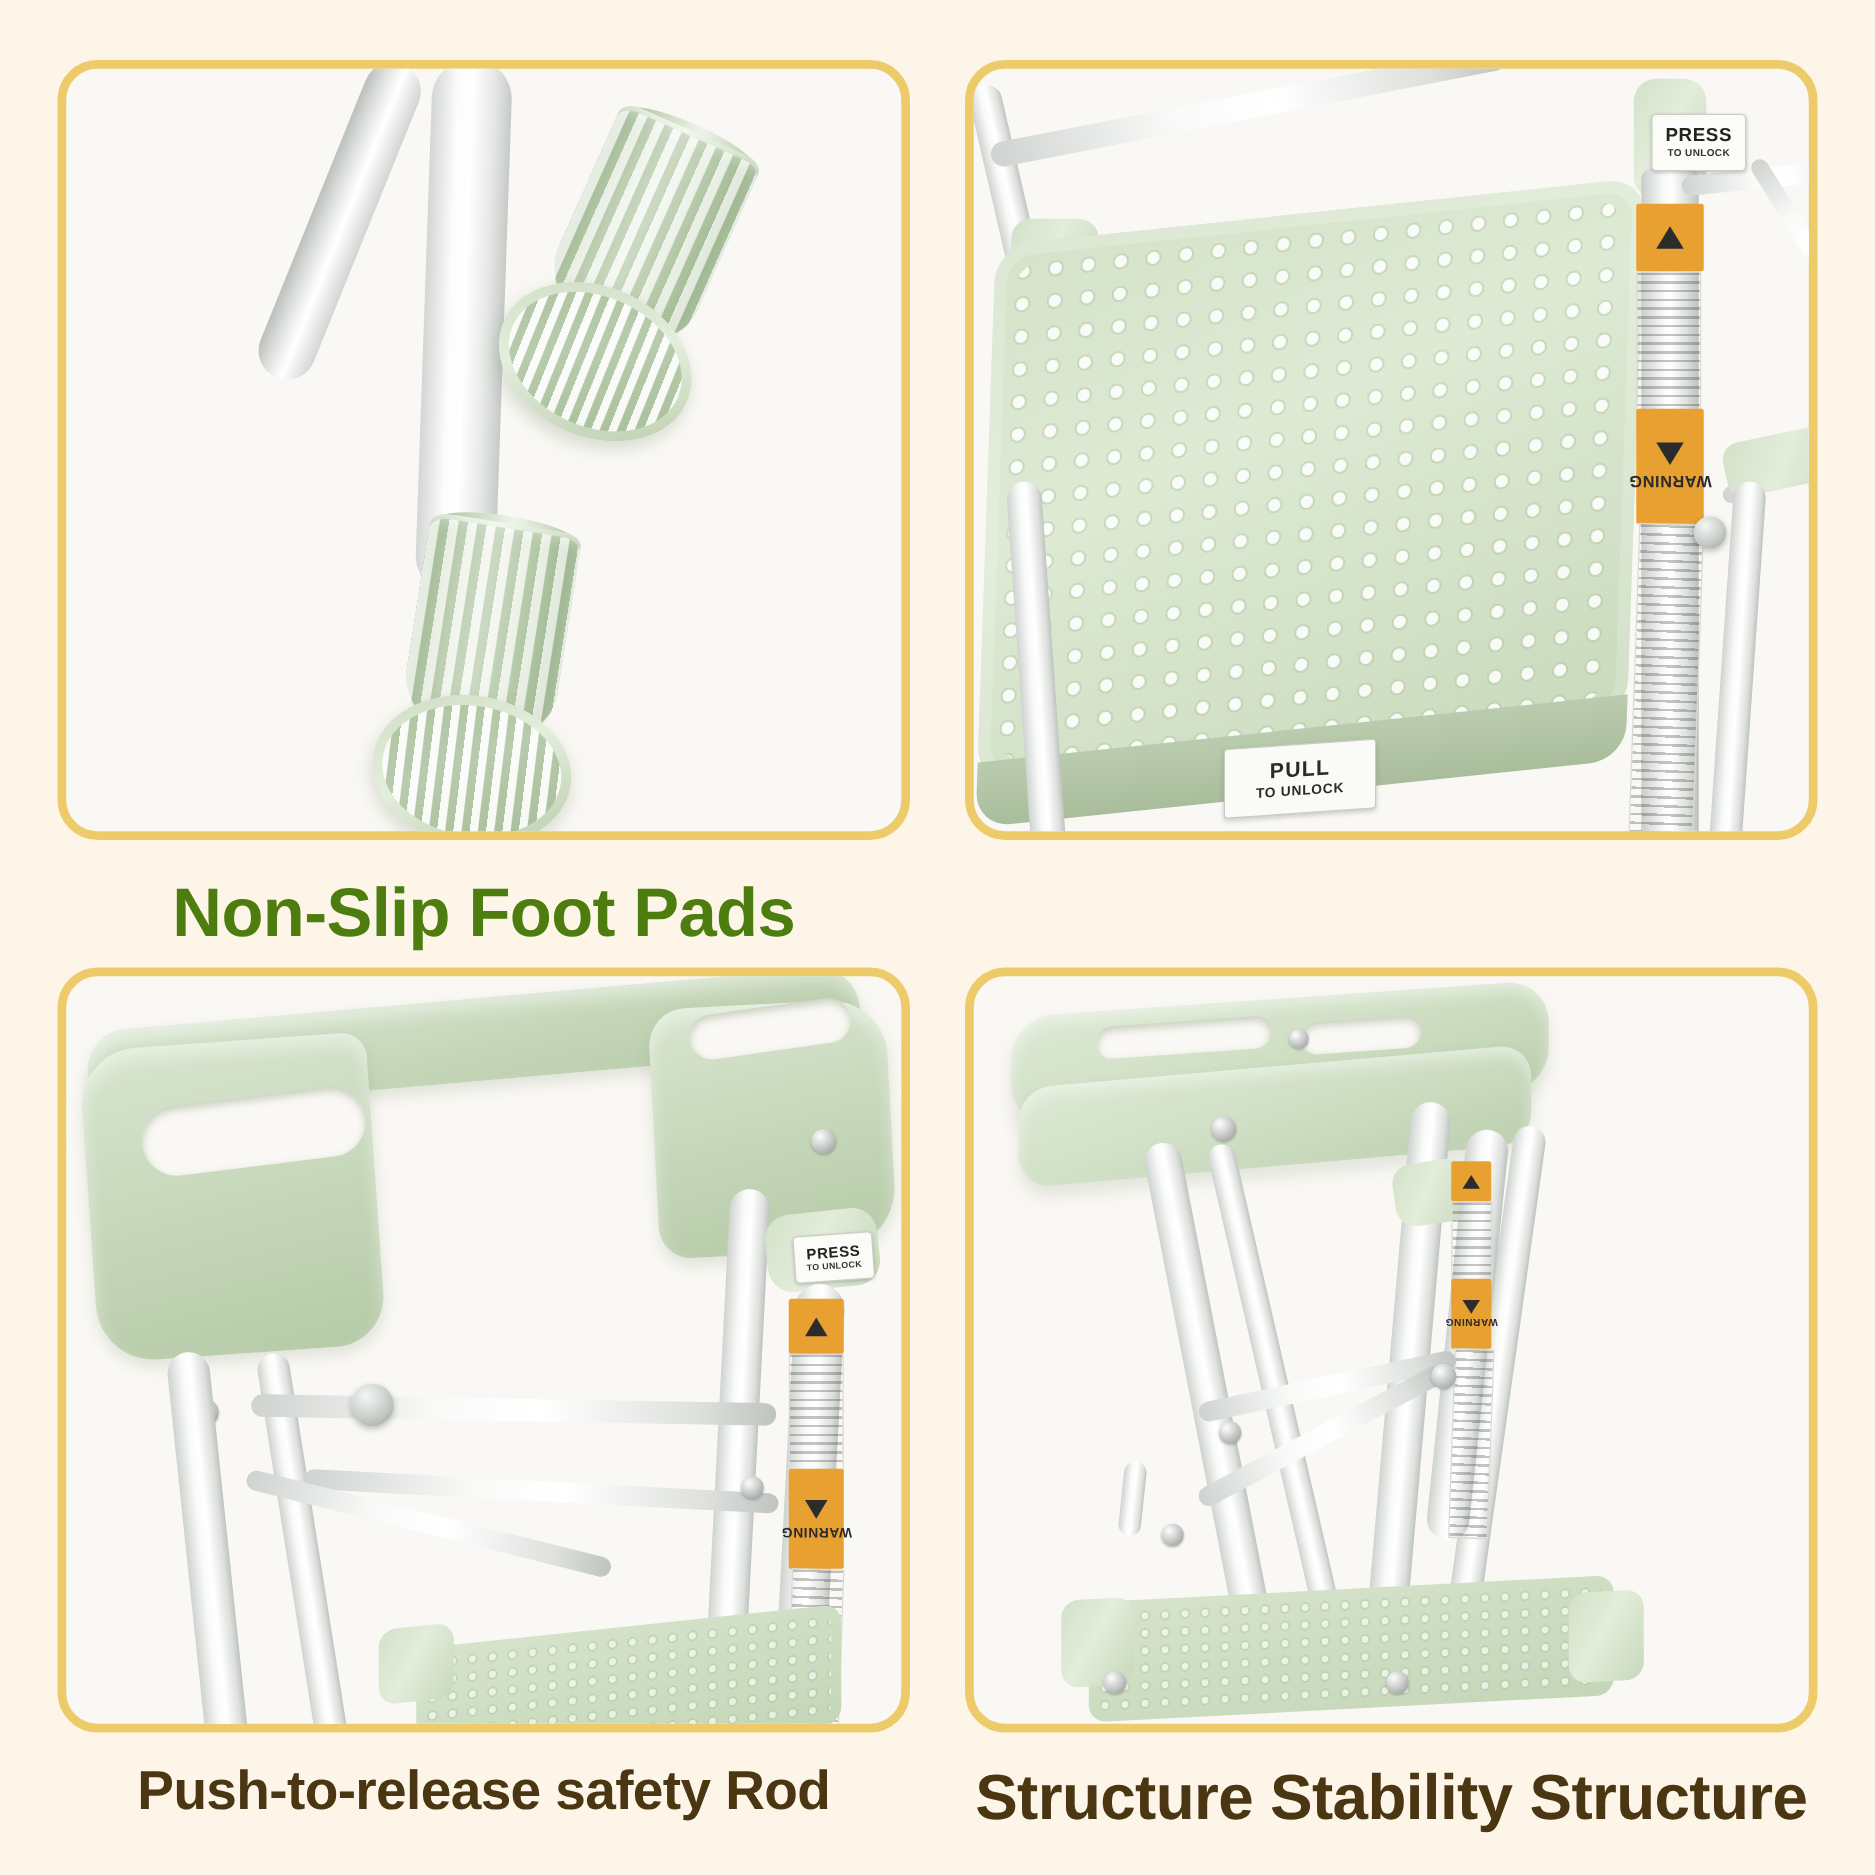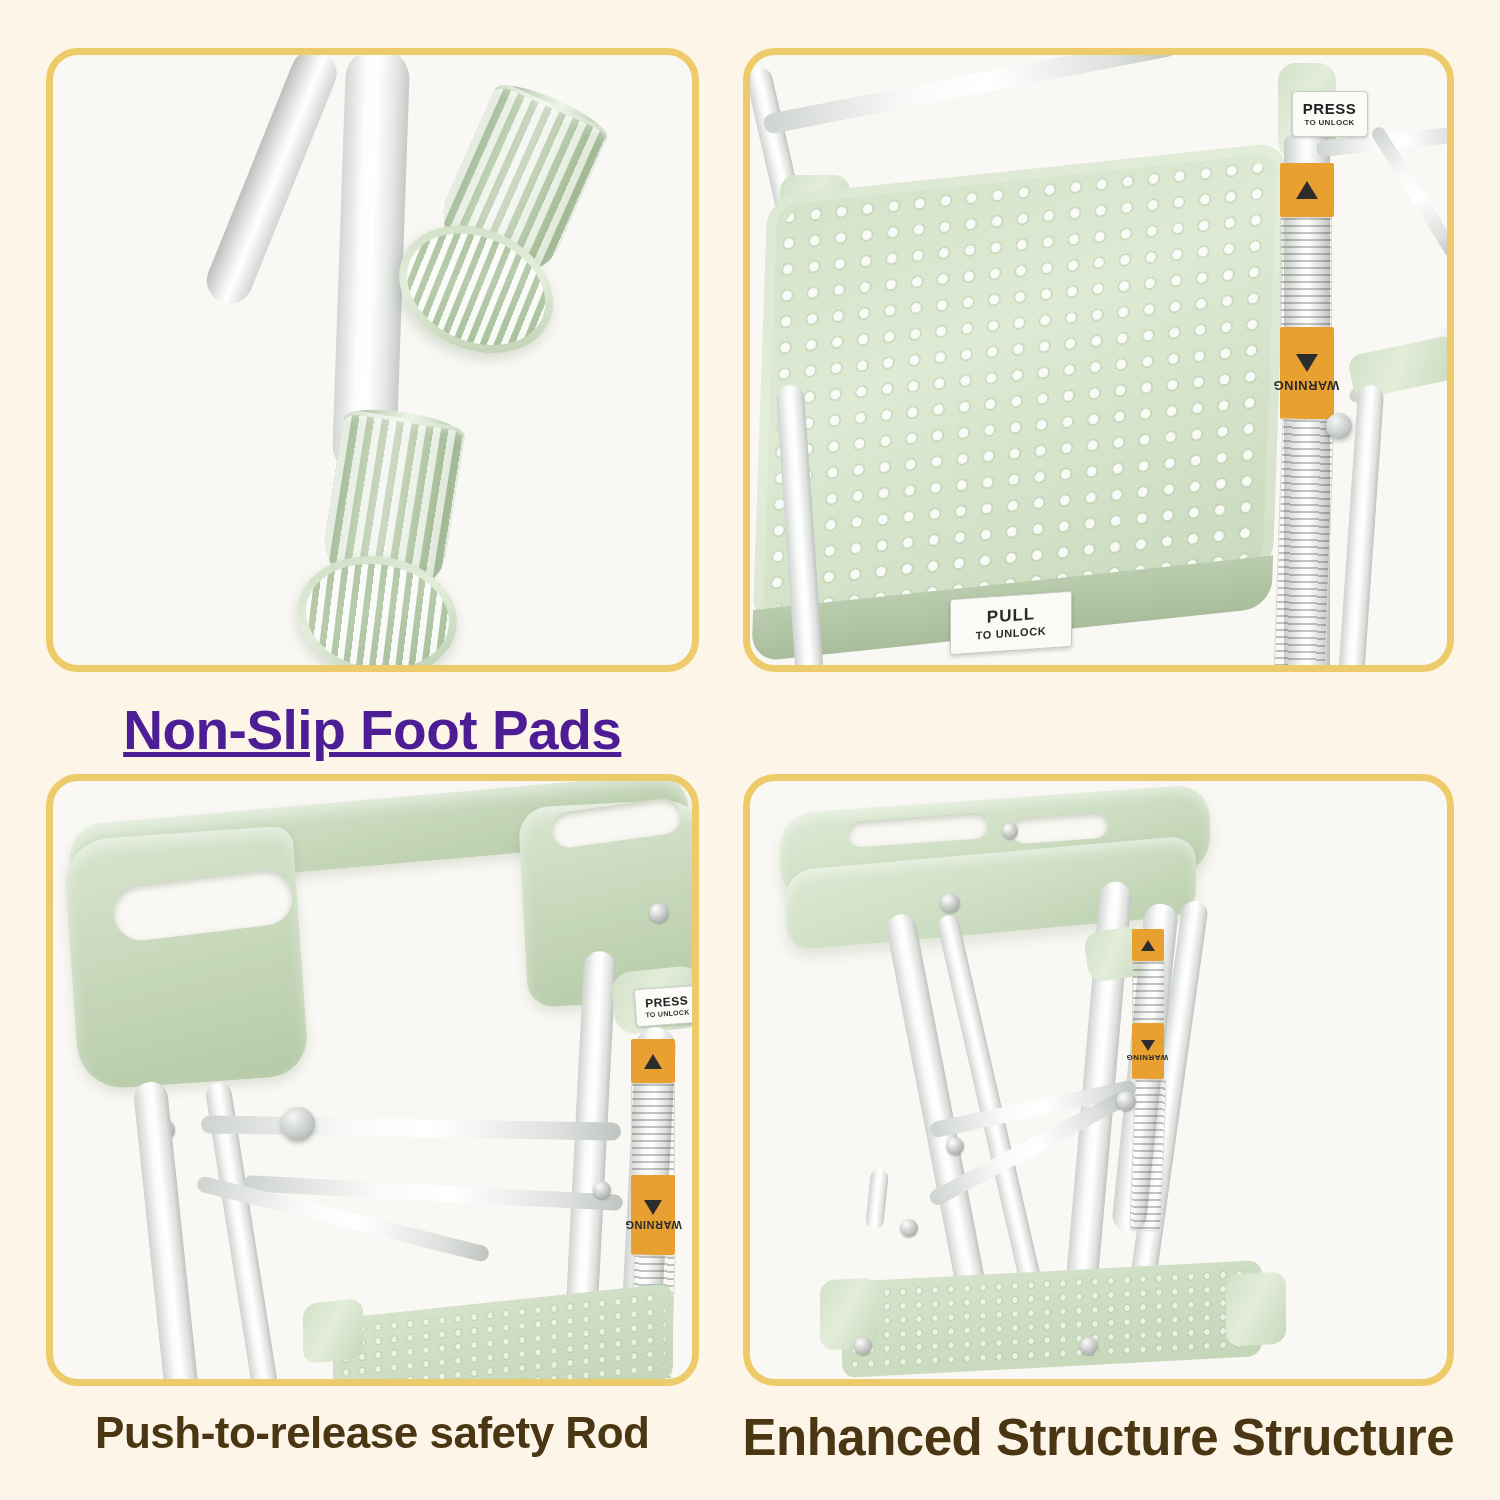--- a/index.html
+++ b/index.html
@@ -240,21 +240,21 @@
         <div class="capB">
           <div class="cap-collar"></div>
           <div class="cap-body"></div>
           <div class="cap-ribs"></div>
           <div class="cap-face">
             <div class="cap-face-in"></div>
           </div>
         </div>
       </div>
     </div>
-    <div class="caption" style="color: #4c1d95; text-decoration: underline;">Non-Slip Foot Pads</div>
+    <div class="caption" style="color: #4d7c0f;">Non-Slip Foot Pads</div>
   </div>
 
   <div class="cell c2">
     <div class="panel p2" style="border-color: rgb(238, 203, 106); background: rgb(250, 248, 244);">
       <div class="stage">
 
         <div class="tube thin" style="left:22px;top:10px;width:26px;height:250px;transform:rotate(-13deg);"></div>
         <div class="tube thin" style="left:10px;top:20px;width:420px;height:20px;transform:rotate(-11deg);"></div>
         <div class="greenlite" style="left:30px;top:120px;width:70px;height:56px;border-radius:16px;"></div>
         <div class="rivet" style="left:56px;top:140px;width:14px;height:14px;"></div>
@@ -386,16 +386,16 @@
 
         <div class="small-step" style="left:92px;top:490px;width:420px;height:96px;transform:skewY(-3deg);">
           <div class="small-step-tex"></div>
         </div>
         <div class="greenlite" style="left:70px;top:498px;width:58px;height:70px;border-radius:14px;transform:skewY(-3deg);"></div>
         <div class="greenlite" style="left:476px;top:492px;width:60px;height:72px;border-radius:14px;transform:skewY(-3deg);"></div>
         <div class="rivet" style="left:104px;top:556px;width:18px;height:18px;"></div>
         <div class="rivet" style="left:330px;top:556px;width:18px;height:18px;"></div>
       </div>
     </div>
-    <div class="caption" style="color: rgb(74, 54, 18);">Enhanced Structure Structure</div>
+    <div class="caption" style="color: rgb(74, 54, 18);">Structure Stability Structure</div>
   </div>
 
 </div>
 
 </body></html>

